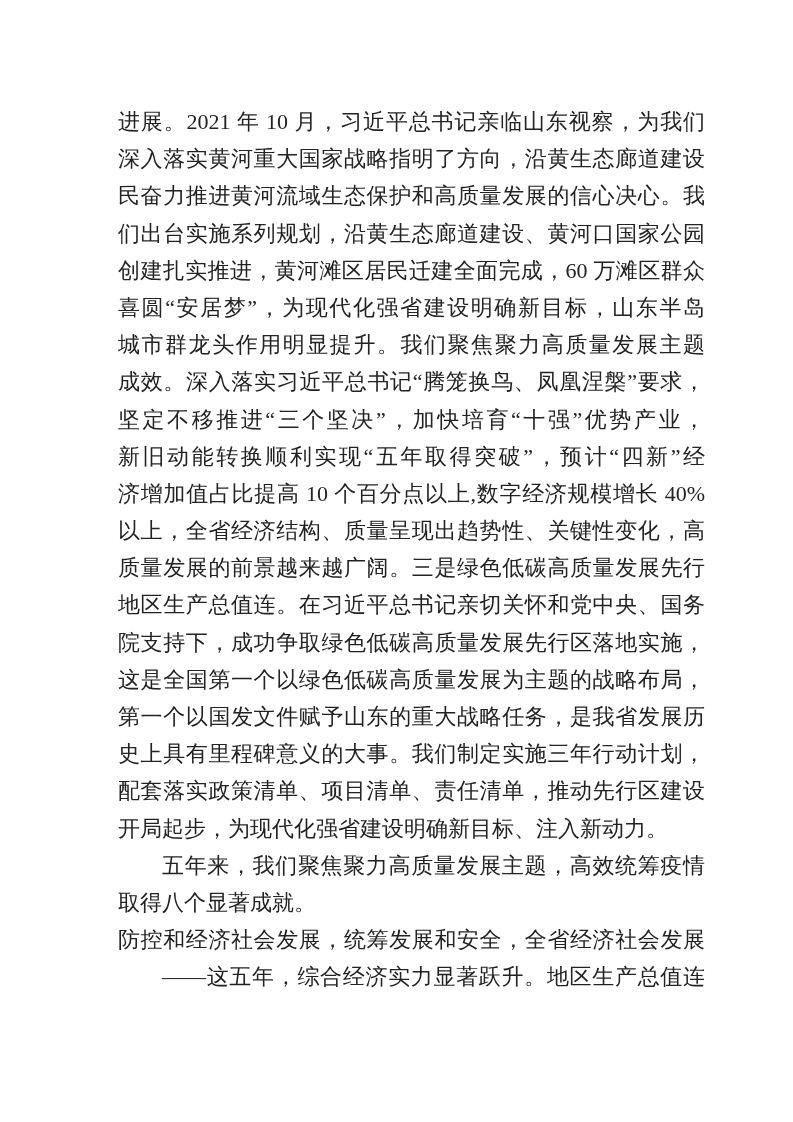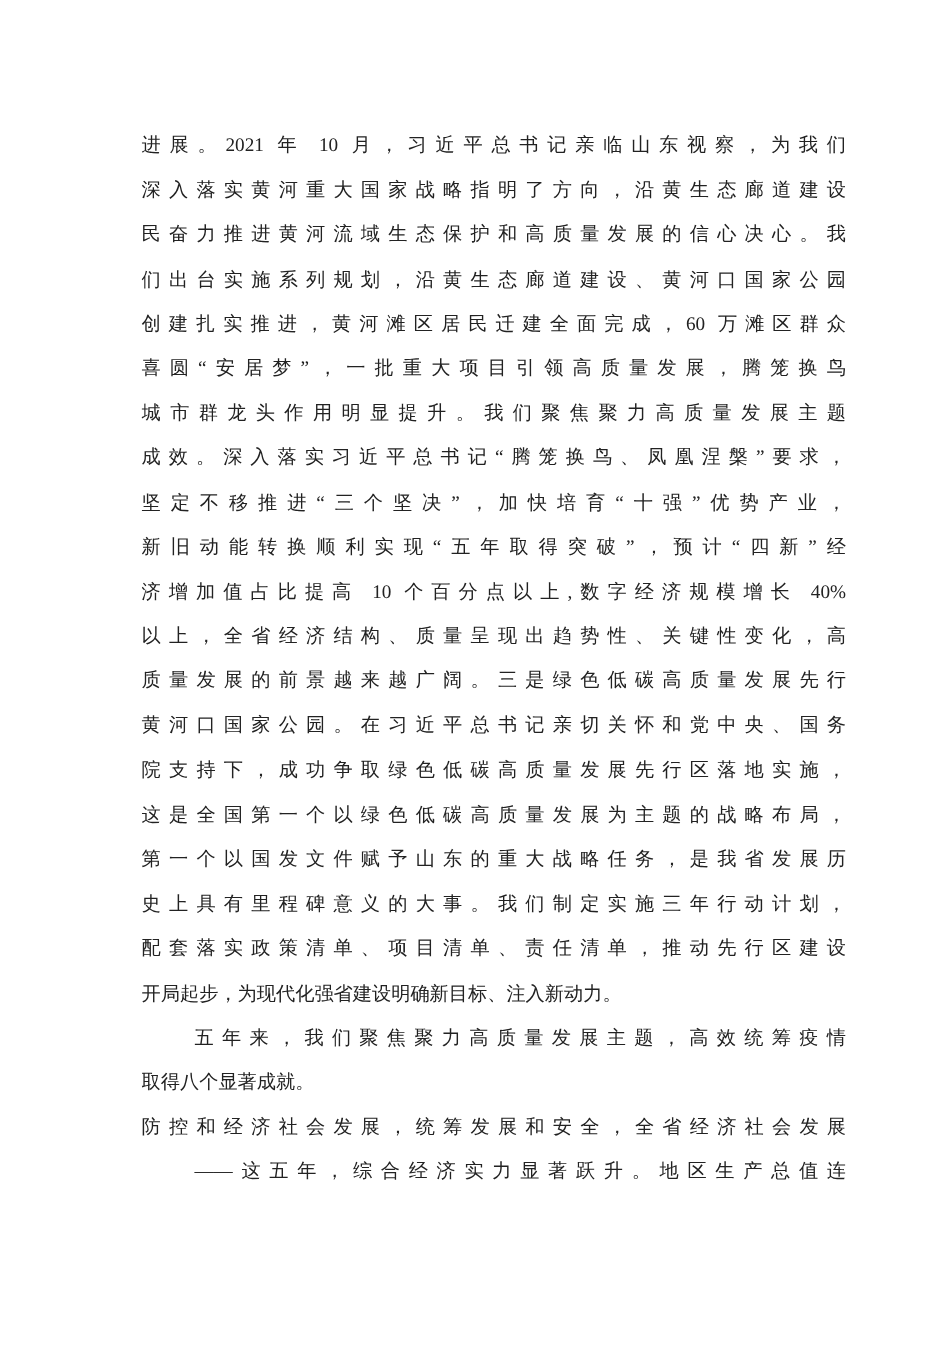--- a/index.html
+++ b/index.html
@@ -17,21 +17,21 @@
     width: 793px;
     height: 1122px;
     background: #ffffff;
   }
   .textblock {
     position: absolute;
     left: 118px;
     top: 103px;
     width: 587px;
     font-family: "Liberation Serif", "DejaVu Serif", serif;
-    font-size: 16px;
+    font-size: 22px;
     line-height: 37.2px;
     font-weight: 400;
     color: #222222;
   }
   .line {
     height: 37.2px;
     overflow: hidden;
     white-space: nowrap;
     text-align: justify;
     
@@ -49,29 +49,29 @@
 </head>
 <body>
 
 <div class="page" style="background: rgb(255, 255, 255);">
   <div class="textblock" style="color: rgb(34, 34, 34);">
     <div class="line">进展。2021 年 10 月，习近平总书记亲临山东视察，为我们</div>
     <div class="line">深入落实黄河重大国家战略指明了方向，沿黄生态廊道建设</div>
     <div class="line">民奋力推进黄河流域生态保护和高质量发展的信心决心。我</div>
     <div class="line">们出台实施系列规划，沿黄生态廊道建设、黄河口国家公园</div>
     <div class="line">创建扎实推进，黄河滩区居民迁建全面完成，60 万滩区群众</div>
-    <div class="line">喜圆“安居梦”，一批重大项目引领高质量发展，腾笼换鸟</div>
+    <div class="line">喜圆“安居梦”，为现代化强省建设明确新目标，山东半岛</div>
     <div class="line">城市群龙头作用明显提升。我们聚焦聚力高质量发展主题</div>
     <div class="line">成效。深入落实习近平总书记“腾笼换鸟、凤凰涅槃”要求，</div>
     <div class="line">坚定不移推进“三个坚决”，加快培育“十强”优势产业，</div>
     <div class="line">新旧动能转换顺利实现“五年取得突破”，预计“四新”经</div>
     <div class="line">济增加值占比提高 10 个百分点以上,数字经济规模增长 40%</div>
     <div class="line">以上，全省经济结构、质量呈现出趋势性、关键性变化，高</div>
     <div class="line">质量发展的前景越来越广阔。三是绿色低碳高质量发展先行</div>
-    <div class="line">黄河口国家公园。在习近平总书记亲切关怀和党中央、国务</div>
+    <div class="line">地区生产总值连。在习近平总书记亲切关怀和党中央、国务</div>
     <div class="line">院支持下，成功争取绿色低碳高质量发展先行区落地实施，</div>
     <div class="line">这是全国第一个以绿色低碳高质量发展为主题的战略布局，</div>
     <div class="line">第一个以国发文件赋予山东的重大战略任务，是我省发展历</div>
     <div class="line">史上具有里程碑意义的大事。我们制定实施三年行动计划，</div>
     <div class="line">配套落实政策清单、项目清单、责任清单，推动先行区建设</div>
     <div class="line end">开局起步，为现代化强省建设明确新目标、注入新动力。</div>
     <div class="line indent">五年来，我们聚焦聚力高质量发展主题，高效统筹疫情</div>
     <div class="line end">取得八个显著成就。</div>
     <div class="line">防控和经济社会发展，统筹发展和安全，全省经济社会发展</div>
     <div class="line indent">——这五年，综合经济实力显著跃升。地区生产总值连</div>

